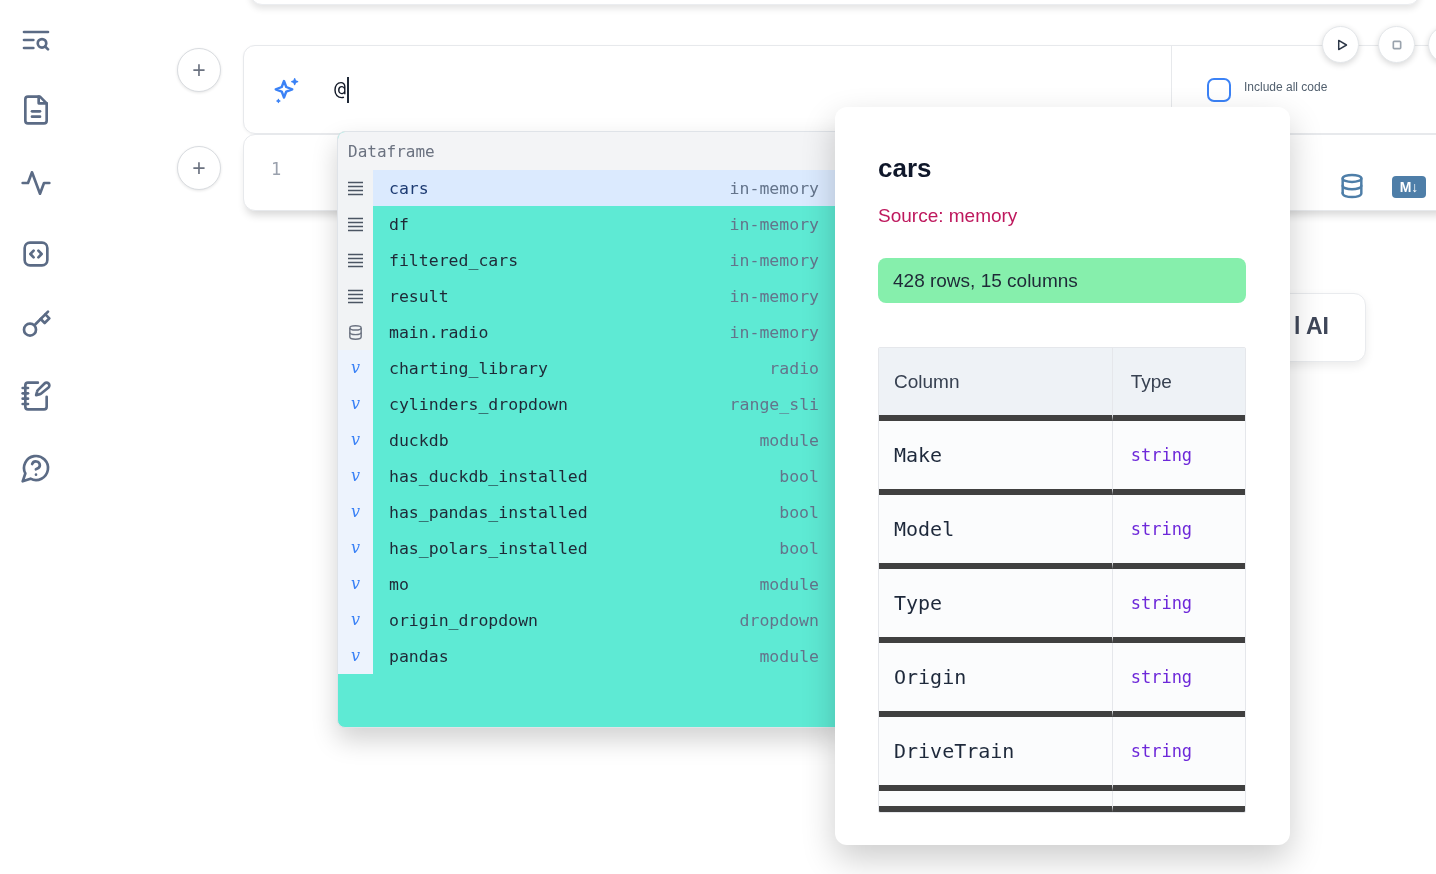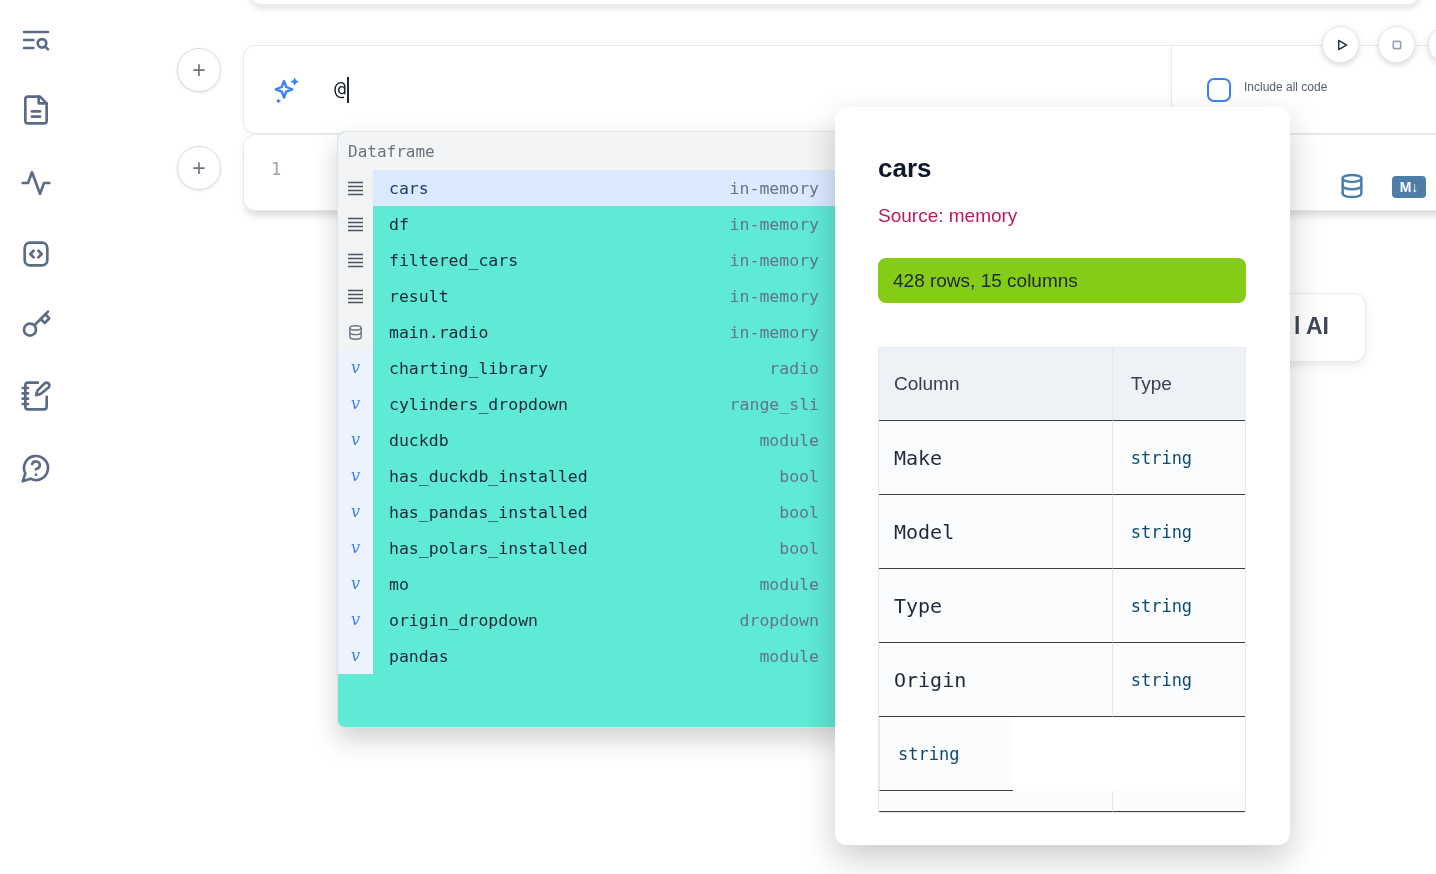--- a/index.html
+++ b/index.html
@@ -78,32 +78,32 @@
   .var-glyph { font-family:"DejaVu Serif", serif; font-style:italic; font-size:16px; color:#3b82f6; line-height:1; }
   .rows-icon svg { width:17px; height:15px; color:#4b5563; }
   .db-mini svg { width:17px; height:17px; color:#6b7280; }
 
   
   .panel { position:absolute; left:835px; top:107px; width:455px; height:738px;
     background:#fff; border-radius:12px; box-shadow:0 14px 34px rgba(0,0,0,0.20); z-index:20; }
   .panel-title { position:absolute; left:43px; top:46px; font-size:26px; font-weight:bold; color:#0f172a; }
   .panel-source { position:absolute; left:43px; top:98px; font-size:19px; color:#be185d; }
   .panel-badge { position:absolute; left:43px; top:151px; width:368px; height:45px;
-    background:#84cc16; border-radius:8px; font-size:19px; color:#1f2937;
+    background:#86efac; border-radius:8px; font-size:19px; color:#1f2937;
     display:flex; align-items:center; padding-left:15px; }
   .schema-table { position:absolute; left:43px; top:240px; width:368px; height:466px;
     border:1px solid #e5e7eb; border-radius:2px; overflow:hidden; }
   .st-row { display:flex; width:100%; }
-  .st-cell { border-bottom:1px solid #404040; }
+  .st-cell { border-bottom:6px solid #404040; }
   .st-c1 { width:234px; padding-left:15px; display:flex; align-items:center; }
   .st-c2 { width:134px; padding-left:18px; display:flex; align-items:center; border-left:1px solid #e5e7eb; }
   .st-head { height:73px; background:#eef2f6; font-size:19px; color:#374151; }
   .st-body { height:74px; background:#fbfcfd; }
   .st-name { font-family:"DejaVu Sans Mono", monospace; font-size:20px; color:#1e293b; }
-  .st-type { font-family:"DejaVu Sans Mono", monospace; font-size:17px; color:#0c4a6e; }
+  .st-type { font-family:"DejaVu Sans Mono", monospace; font-size:17px; color:#6d28d9; }
   .st-partial { height:21px; background:#fbfcfd; }
 </style>
 </head>
 <body>
 
 <div class="side-icon" style="top:24px">
   <svg viewBox="0 0 24 24" fill="none" stroke="currentColor" stroke-width="2" stroke-linecap="round" stroke-linejoin="round">
       <path d="M21 6H3"></path>
       <path d="M10 12H3"></path>
       <path d="M10 18H3"></path>
@@ -398,20 +398,23 @@
     </div>
     <div class="st-row">
       <div class="st-cell st-c1 st-body">
           <span class="st-name">Origin</span>
         </div>
       <div class="st-cell st-c2 st-body">
           <span class="st-type">string</span>
         </div>
     </div>
     <div class="st-row">
+      <div class="st-cell st-c1 st-body">
+          <span class="st-name">DriveTrain</span>
+        </div>
       <div class="st-cell st-c2 st-body">
           <span class="st-type">string</span>
         </div>
     </div>
     <div class="st-row">
       <div class="st-cell st-c1 st-partial"></div>
       <div class="st-cell st-c2 st-partial"></div>
     </div>
   </div>
 </div>

